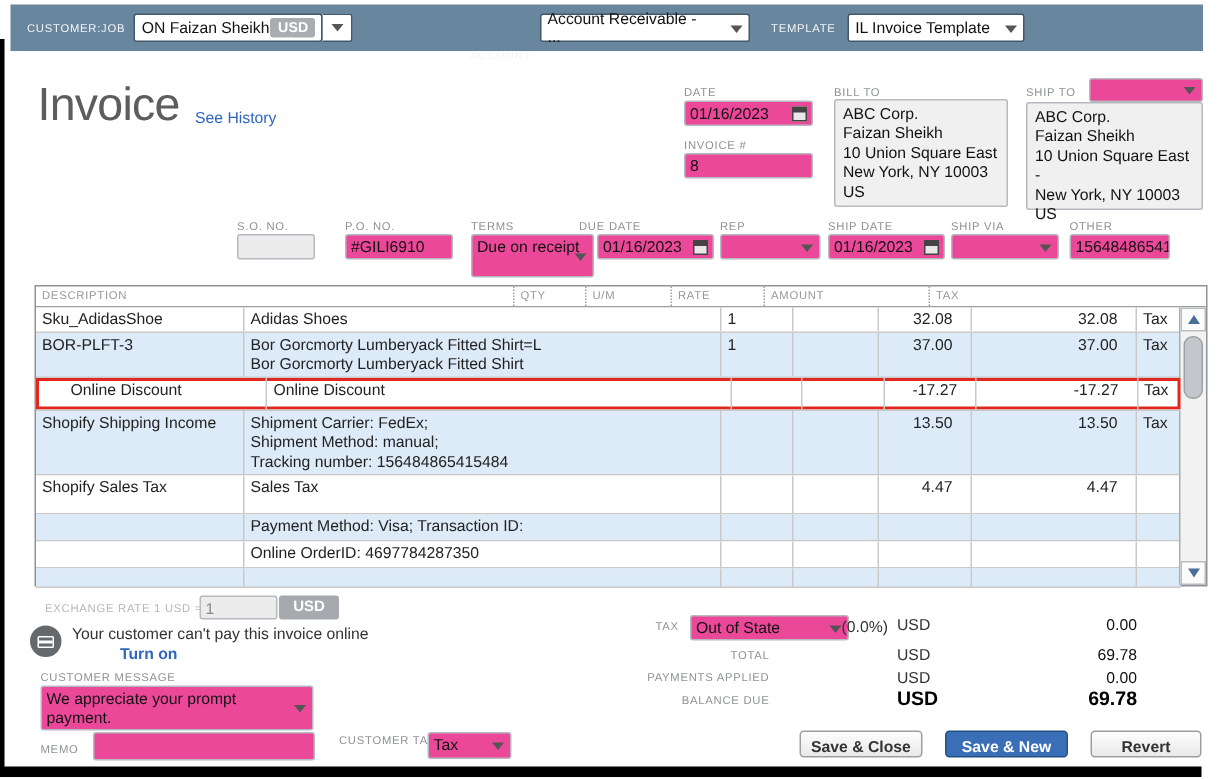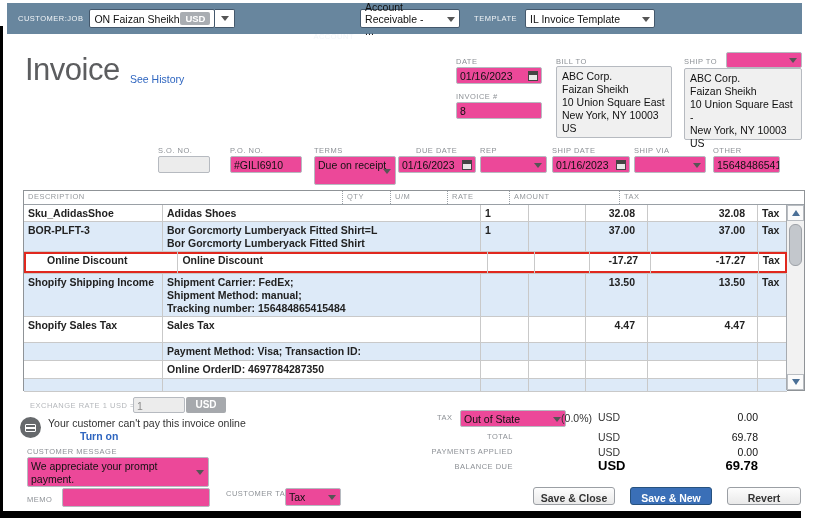--- a/index.html
+++ b/index.html
@@ -36,21 +36,21 @@
   .link{color:var(--link); font-size:10.5px; text-decoration:none; cursor:pointer;}
   .see-history{position:absolute; left:130px; top:73px;}
   .addr{position:absolute; background:#f0f0f0; border:1px solid var(--border); border-radius:2px; font-size:10.5px; line-height:13px; padding:3px 5px; white-space:pre-line; color:#111;}
 
   
   .tbl{position:absolute; left:23px; top:190px; width:782px; height:201px; border:1px solid #8f9397; background:#fff;}
   .thead{display:flex; height:14px; border-bottom:1px solid #9aa0a6;}
   .th{font-size:7.5px; color:#94989c; letter-spacing:.5px; padding:1px 0 0 4px; text-transform:uppercase;}
   .th + .th{border-left:1px dotted #9aa0a6;}
   .tbody{position:absolute; left:0; top:14px; width:763px;}
-  .trow{display:flex; border-bottom:1px solid var(--grid); background:#fff;font-weight:bold;}
+  .trow{display:flex; border-bottom:1px solid var(--grid); background:#fff;}
   .trow.shade{background:var(--shade);}
   .trow.hl{box-shadow:inset 0 0 0 2px var(--hl); position:relative; z-index:2;padding-left:19px;}
   .td{font-size:10.5px; line-height:13px; padding:2px 3px 0 4px; border-right:1px solid var(--grid); overflow:hidden; white-space:nowrap;}
   .td.num{text-align:right; padding-right:12px;}
   .td:last-child{border-right:none;}
 
   
   .sbar{position:absolute; right:0; top:14px; bottom:0; width:18px; border-left:1px solid #a7abb0; background:#f2f2f2;}
   .sbtn{position:absolute; left:0; width:17px; height:16px; background:#fbfbfb; border:1px solid #b9bdc2; display:flex; align-items:center; justify-content:center;}
   .sbtn.up{top:0;} .sbtn.down{bottom:0;}
@@ -101,26 +101,26 @@
     <span class="cj-wrap">
       <span class="combo cj">
         <span>ON Faizan Sheikh</span>
         <span class="usd-badge">USD</span>
       </span>
       <span class="cj-arrow">
           <span class="arr"></span>
         </span>
     </span>
     <span class="lbl" style="margin-left:78px;margin-top:36px;">ACCOUNT</span>
-    <span class="combo sel" style="margin-left:6px; width:100px; padding-right:29px;">
+    <span class="combo sel" style="margin-left:6px; width:140px; padding-right:29px;">
       <span>Account Receivable - ...</span>
       <span class="arr"></span>
     </span>
     <span class="lbl" style="margin-left:14px;">TEMPLATE</span>
-    <span class="combo sel" style="margin-left:8px; width:130px; padding-right:16px;">
+    <span class="combo sel" style="margin-left:8px; width:118px; padding-right:16px;">
       <span>IL Invoice Template</span>
       <span class="arr"></span>
     </span>
   </div>
 
   <div class="title">Invoice</div>
   <a class="link see-history">See History</a>
 
   <span class="lbl" style="position:absolute;left:456px;top:57px;">DATE</span>
   <span class="field" style="left:456px;top:67px;width:86px;height:17px;padding-right:16px;">
@@ -151,21 +151,21 @@
 -
 New York, NY 10003 US</div>
 
   <div id="detail-fields">
       <span class="lbl" style="position: absolute; left: 158px; top: 146px;">S.O. NO.</span>
       <span class="field disabled" style="left: 158px; top: 156px; width: 52px; height: 17px;"><span></span></span>
       <span class="lbl" style="position: absolute; left: 230px; top: 146px;">P.O. NO.</span>
       <span class="field" style="left: 230px; top: 156px; width: 72px; height: 17px;"><span>#GILI6910</span></span>
       <span class="lbl" style="position: absolute; left: 314px; top: 146px;">TERMS</span>
       <span class="field sel" style="left: 314px; top: 156px; width: 82px; height: 29px; padding-right: 15px;"><span>Due on receipt</span><span class="arr"></span></span>
-      <span class="lbl" style="position: absolute; left: 416px; top: 146px;">DUE DATE</span>
+      <span class="lbl" style="position: absolute; left: 386px; top: 146px;">DUE DATE</span>
       <span class="field sel" style="left: 398px; top: 156px; width: 78px; height: 17px; padding-right: 15px;"><span>01/16/2023</span><span class="cal"></span></span>
       <span class="lbl" style="position: absolute; left: 480px; top: 146px;">REP</span>
       <span class="field sel" style="left: 480px; top: 156px; width: 67px; height: 17px; padding-right: 15px;"><span></span><span class="arr"></span></span>
       <span class="lbl" style="position: absolute; left: 552px; top: 146px;">SHIP DATE</span>
       <span class="field sel" style="left: 552px; top: 156px; width: 78px; height: 17px; padding-right: 15px;"><span>01/16/2023</span><span class="cal"></span></span>
       <span class="lbl" style="position: absolute; left: 634px; top: 146px;">SHIP VIA</span>
       <span class="field sel" style="left: 634px; top: 156px; width: 72px; height: 17px; padding-right: 15px;"><span></span><span class="arr"></span></span>
       <span class="lbl" style="position: absolute; left: 713px; top: 146px;">OTHER</span>
       <span class="field" style="left: 713px; top: 156px; width: 67px; height: 17px;"><span>1564848654154...</span></span>
     </div>

